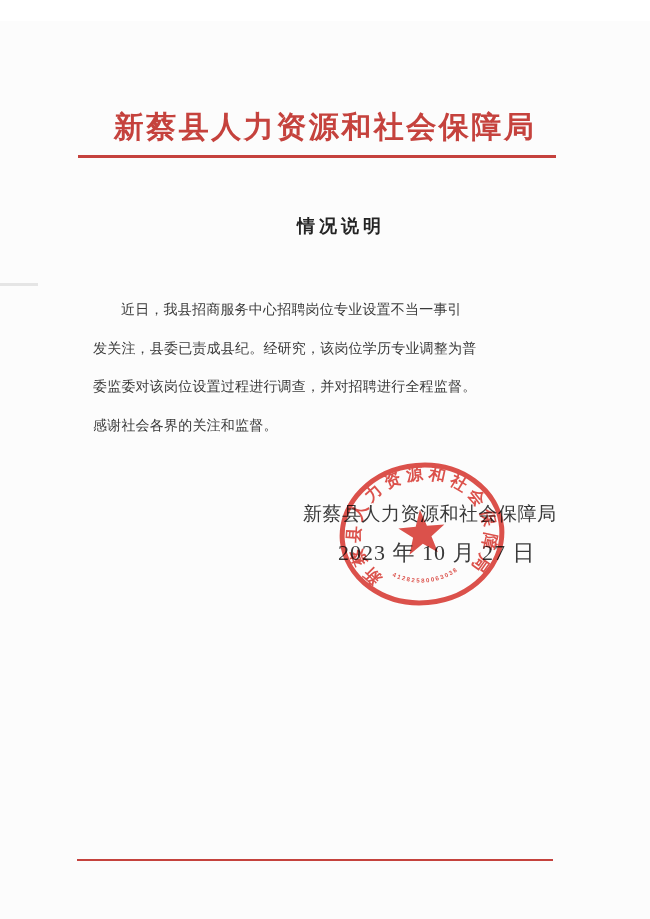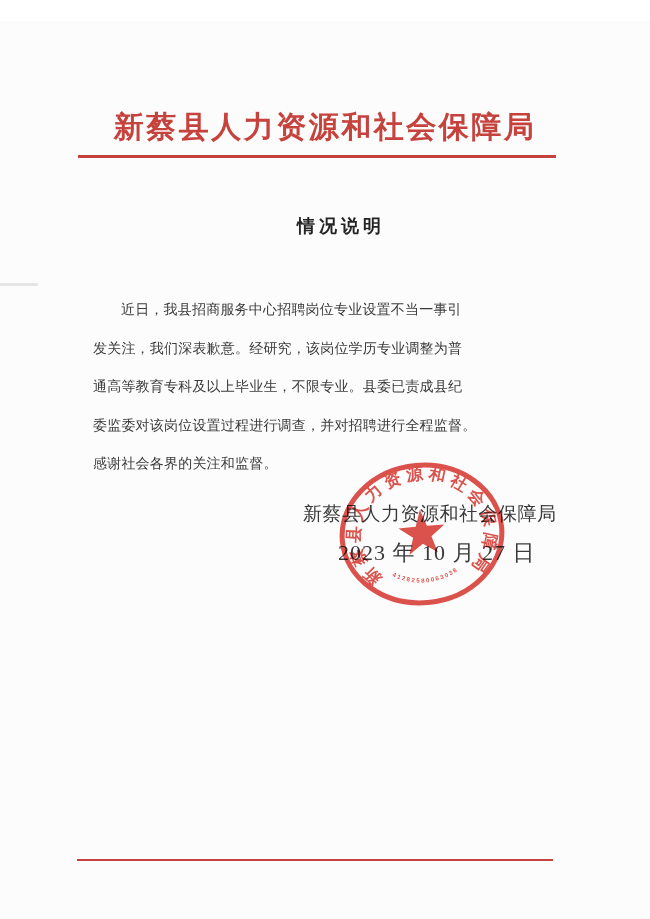--- a/index.html
+++ b/index.html
@@ -143,22 +143,21 @@
 <div class="page">
 
   <div class="agency-title">新蔡县人力资源和社会保障局</div>
 
   <div class="header-rule"></div>
 
   <div class="doc-title">情况说明</div>
 
   <div class="body-text">
     <div class="line indent">近日，我县招商服务中心招聘岗位专业设置不当一事引</div>
-    <div class="line">发关注，我们深表歉意。经研究，该岗位学历专业调整为普</div>
-    <div class="line">通高等教育专科及以上毕业生，不限专业。县委已责成县纪</div>
+    <div class="line">发关注，县委已责成县纪。经研究，该岗位学历专业调整为普</div>
     <div class="line">委监委对该岗位设置过程进行调查，并对招聘进行全程监督。</div>
     <div class="line">感谢社会各界的关注和监督。</div>
   </div>
 
   <div class="signature">新蔡县人力资源和社会保障局</div>
 
   <div class="date">2023 年 10 月 27 日</div>
 
   <div class="seal">
     <svg viewBox="0 0 170 148" xmlns="http://www.w3.org/2000/svg">

